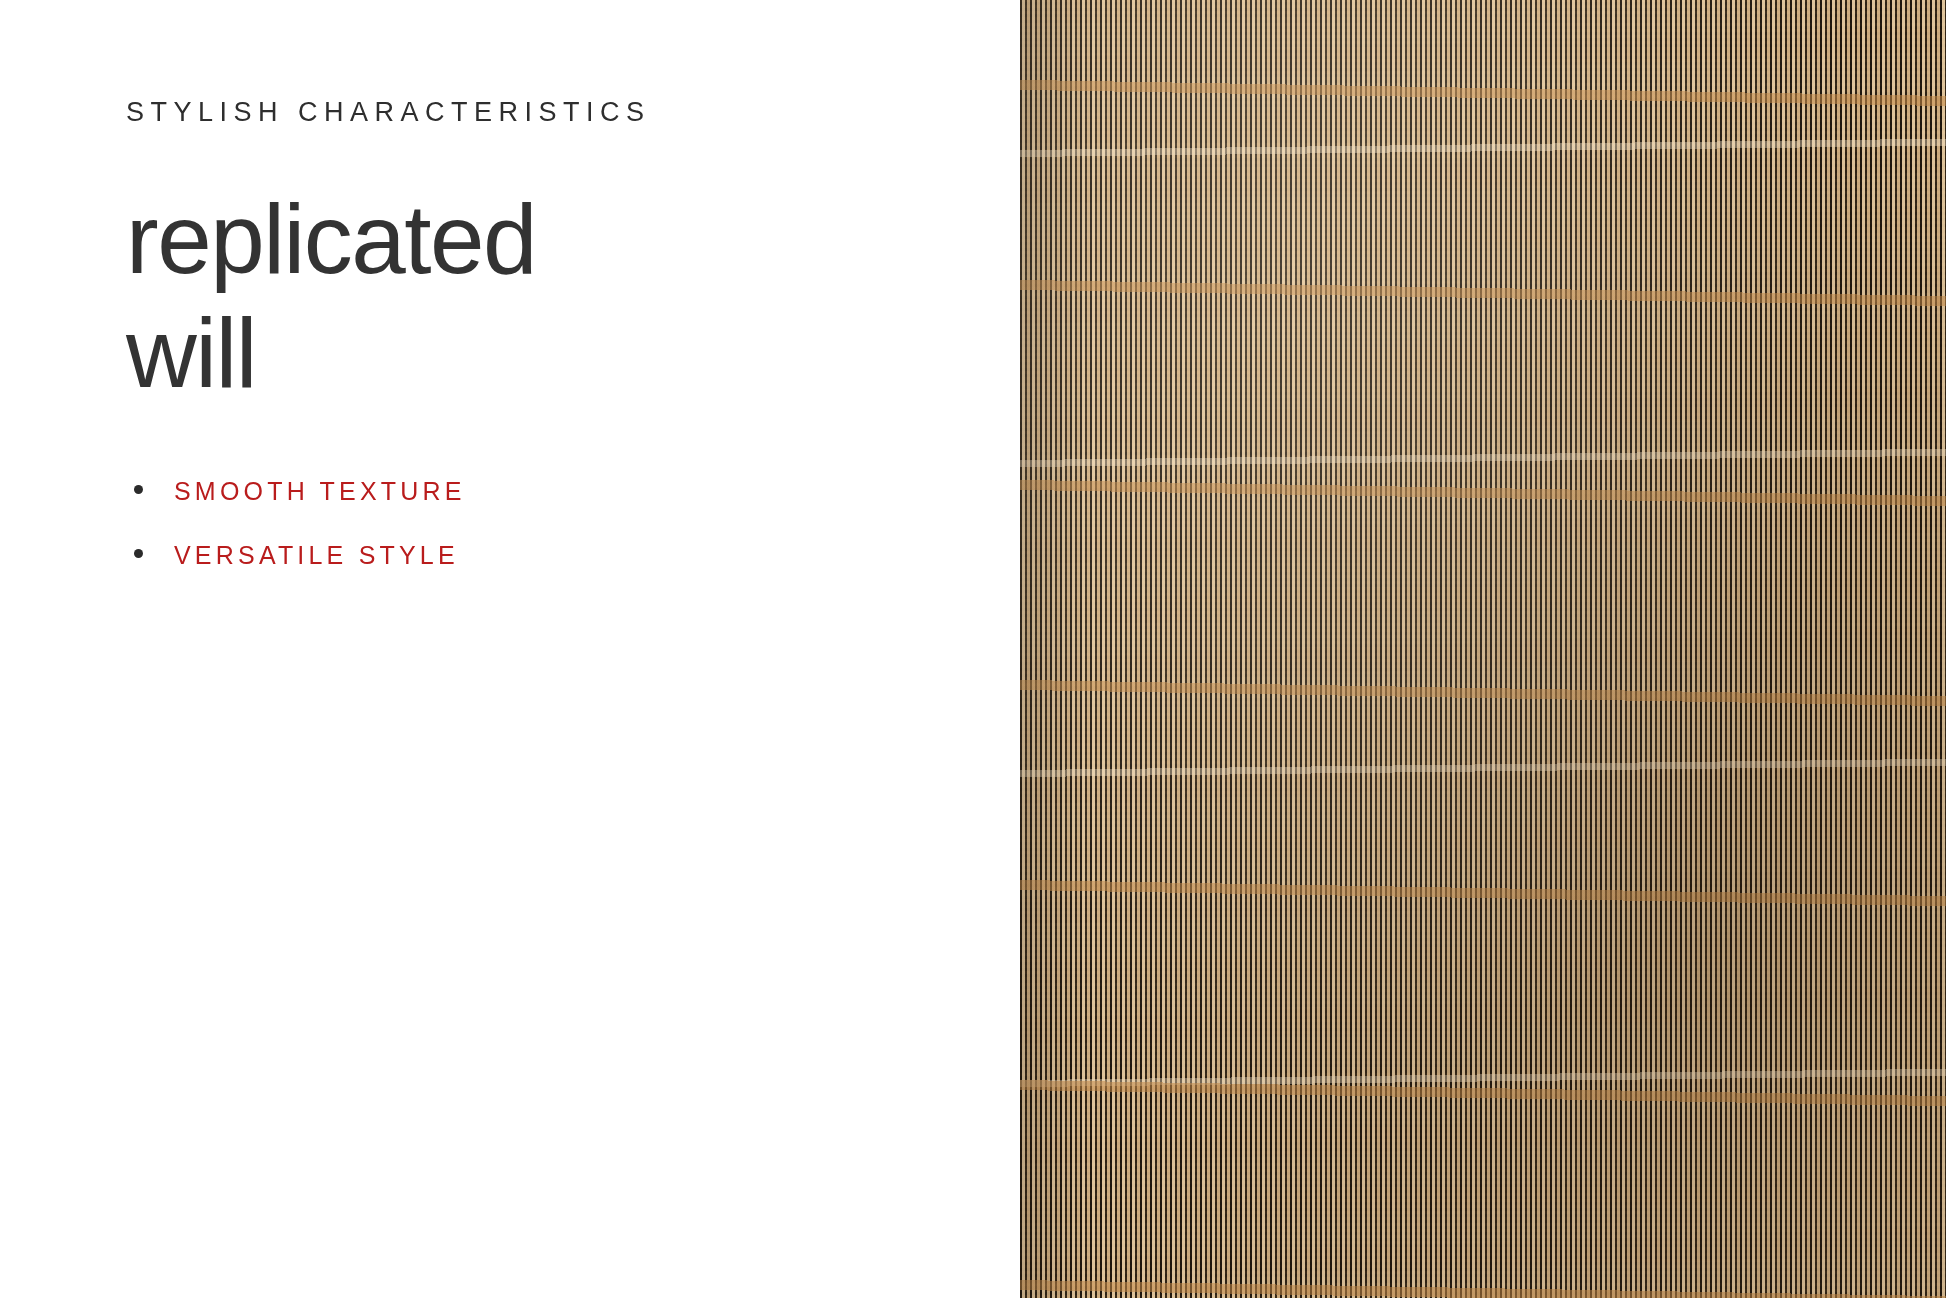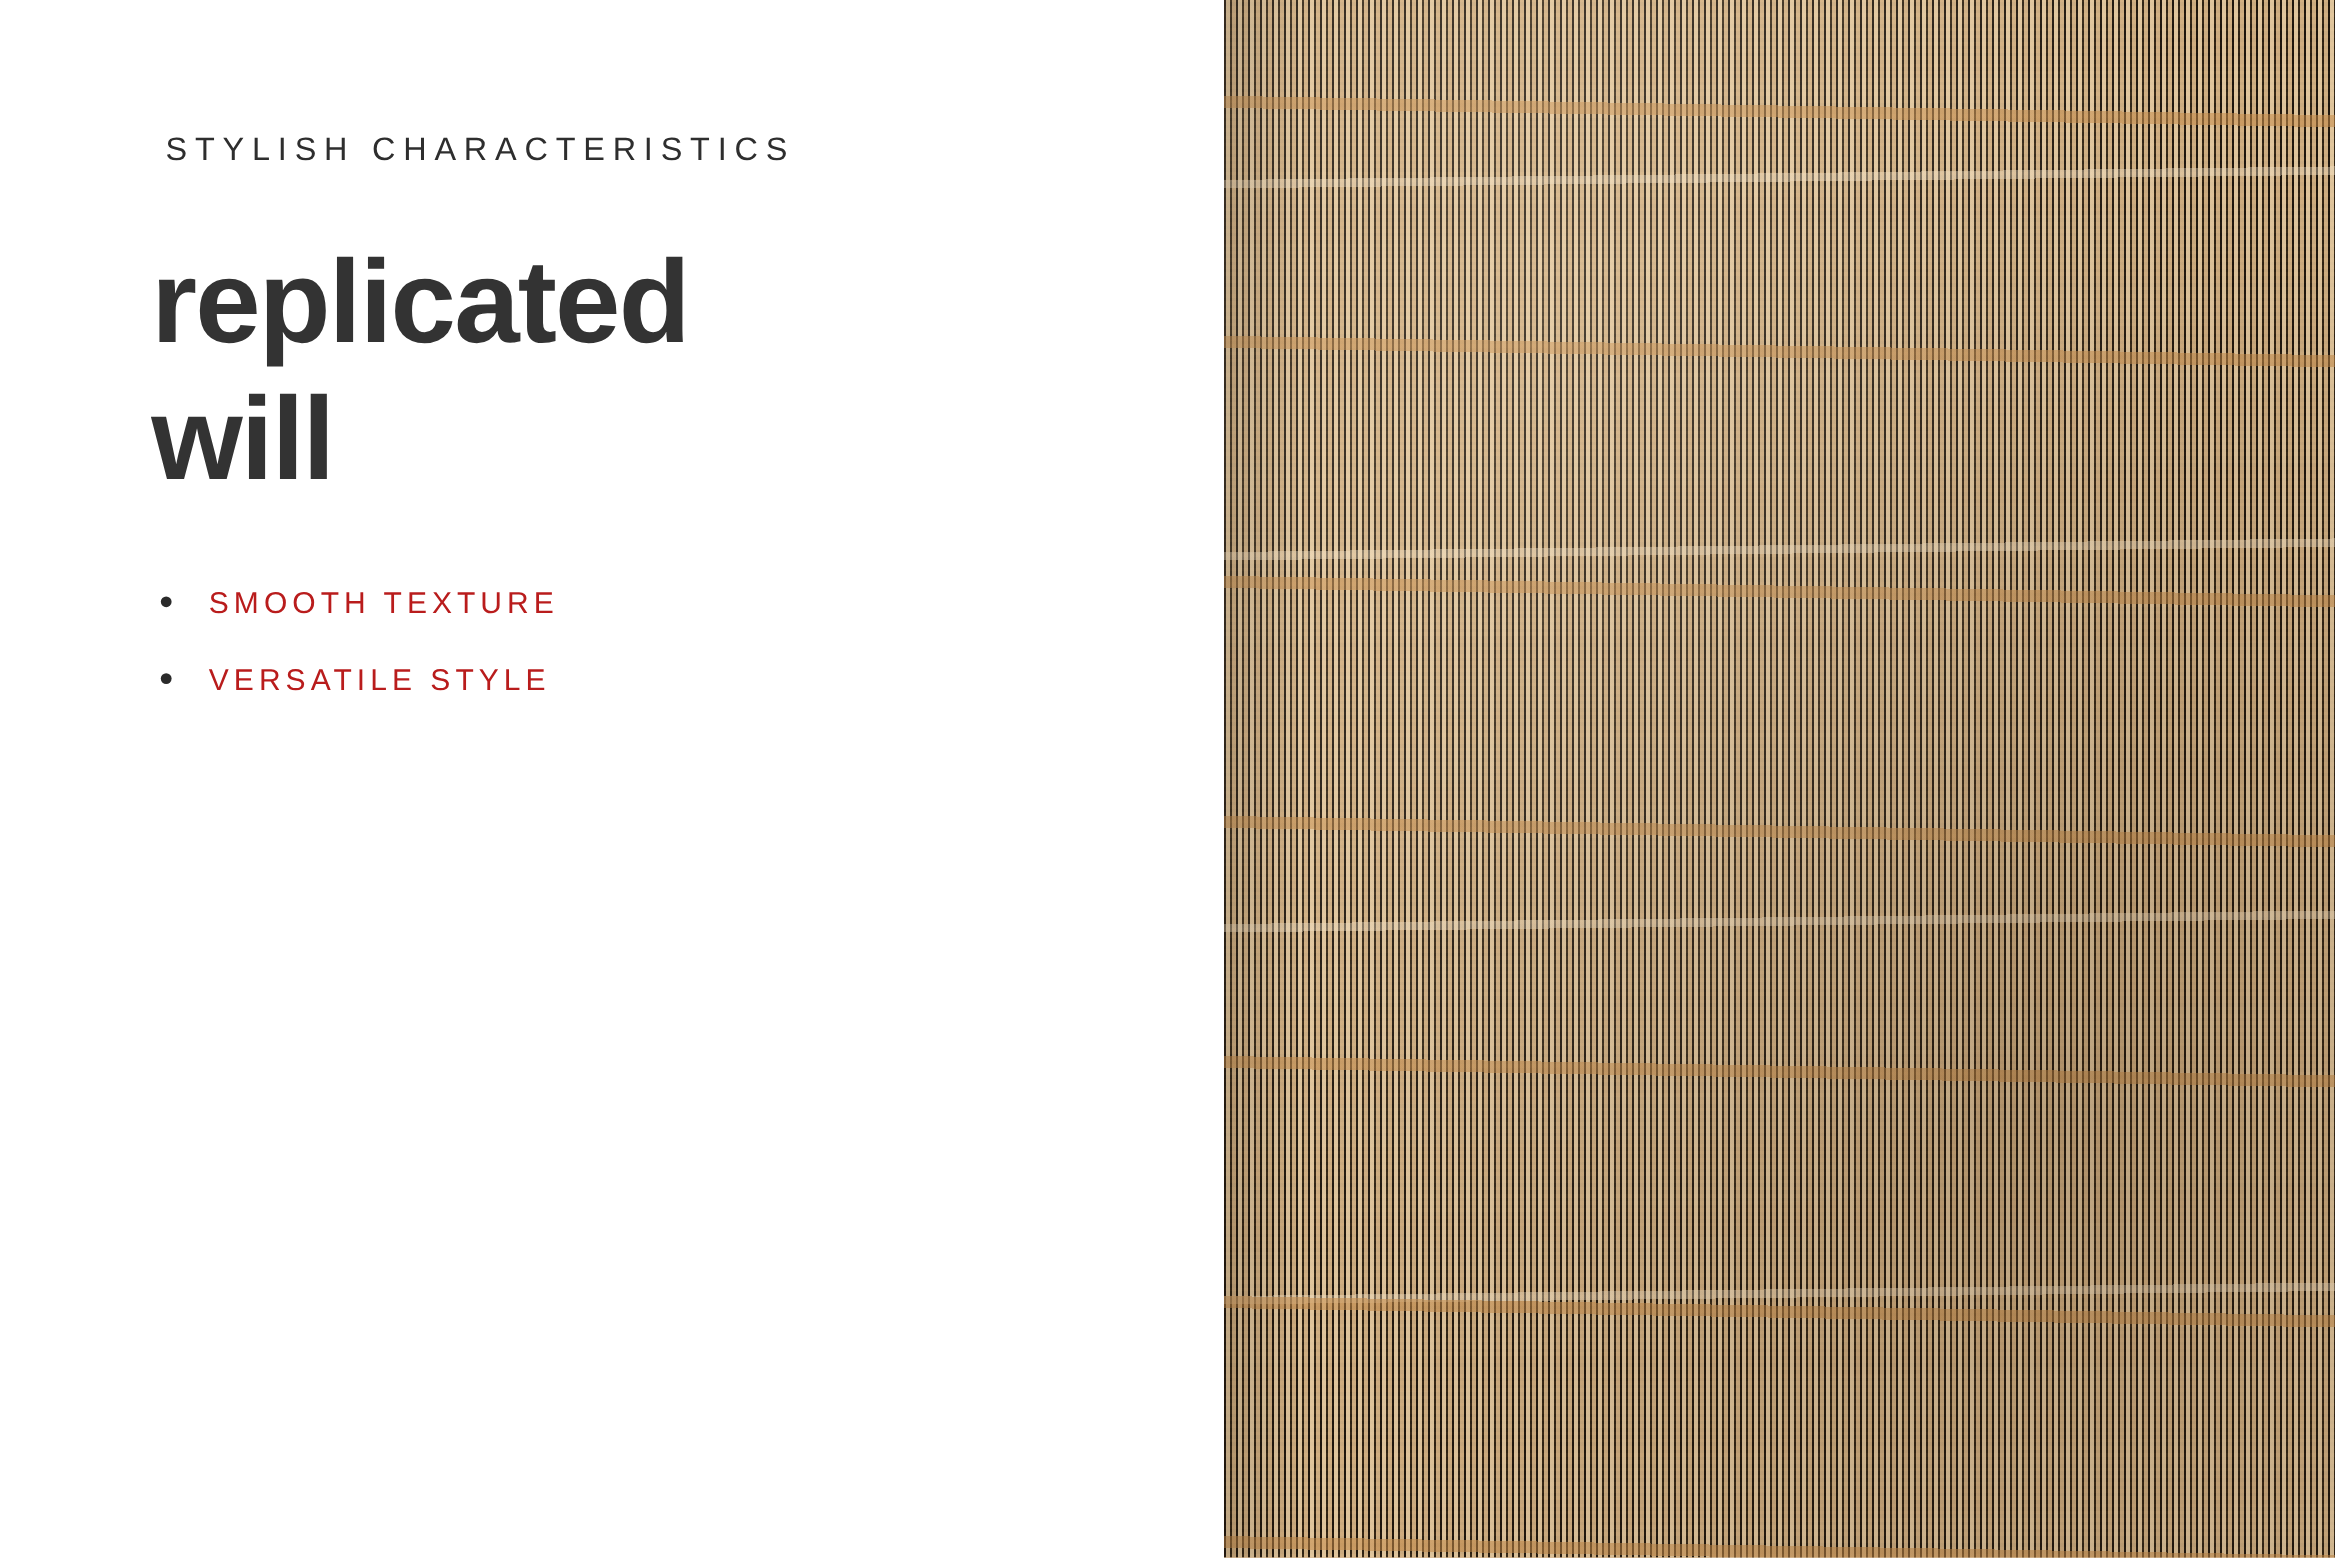--- a/index.html
+++ b/index.html
@@ -28,28 +28,28 @@
     position: relative;
     box-sizing: border-box;
     padding: 96px 0 0 126px;
   }
   .eyebrow {
     font-size: 27px;
     letter-spacing: 6.5px;
     color: #2e2e2e;
     font-weight: 400;
     line-height: 1.2;
-    margin: 12px;
+    margin: 0;
     text-transform: uppercase;
   }
   .headline {
     margin: 55px 0 10px 0;
     font-size: 98px;
     line-height: 1.16;
-    font-weight: 700;
+    font-weight: 400;
     color: #333333;
     letter-spacing: -1.5px;
     max-width: 620px;
   }
   .headline .line {
     display: block;
   }
   .body-copy {
     margin: 60px 0 0 0;
     font-size: 27px;

